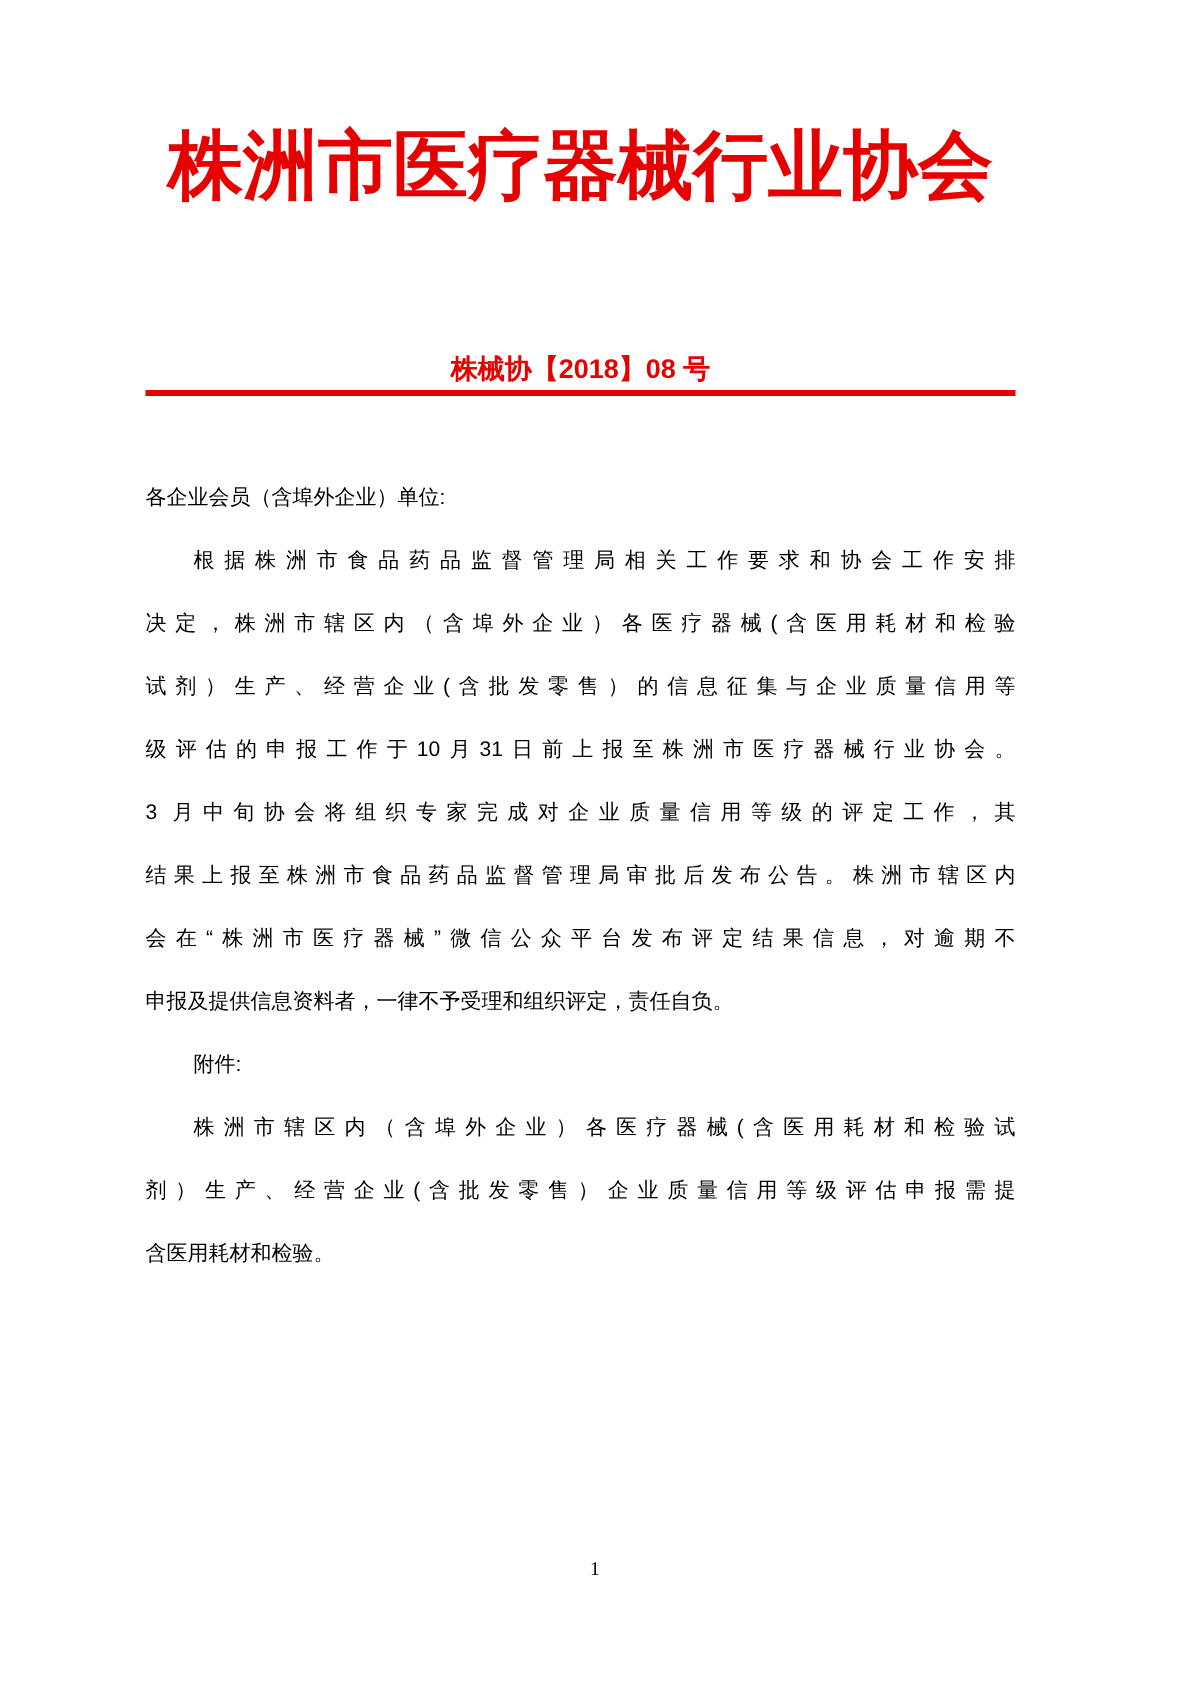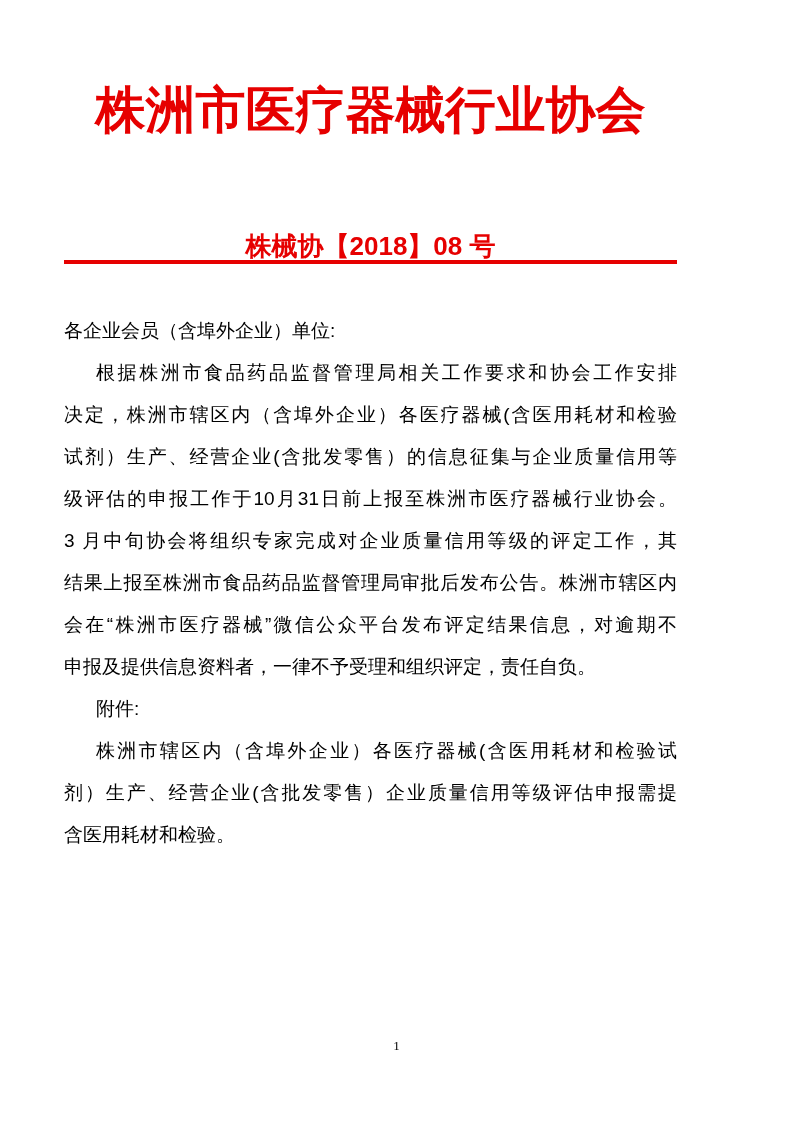--- a/index.html
+++ b/index.html
@@ -4,60 +4,60 @@
 <style>
   :root { --red: #e60000; --ink: #000000; --paper: #ffffff; }
   * { margin: 0; padding: 0; box-sizing: border-box; }
   html, body { background: var(--paper); }
   .page {
     position: relative;
     width: 793px;
     height: 1122px;
     margin: 0 auto;
     background: var(--paper);
-    padding: 0 116px 0 64px;
+    padding: 0 116px 0 97px;
     font-family: "Liberation Sans", sans-serif;
     color: var(--ink);
     overflow: hidden;
   }
   .org-title {
     margin-top: 82px;
     font-family: "Liberation Serif", "DejaVu Serif", serif;
     font-weight: 700;
     font-size: 50px;
     line-height: 56px;
     letter-spacing: 0px;
     color: var(--red);
     text-align: center;
     white-space: nowrap;
   }
   .doc-number {
     margin-top: 94px;
-    font-size: 26px;
+    font-size: 18px;
     line-height: 28px;
     font-weight: 700;
     color: var(--red);
     text-align: center;
     white-space: nowrap;
   }
   .red-line {
     height: 4px;
     background: var(--red);
   }
   .notice-title {
     margin-top: 76px;
     font-size: 28px;
     line-height: 55px;
     font-weight: 700;
     color: var(--ink);
     text-align: center;
   }
   .body-text {
     margin-top: 46px;
-    font-size: 19px;
+    font-size: 14px;
     line-height: 42px;
     color: var(--ink);
   }
   .bline { text-align: left; }
   .jline { text-align: justify; text-align-last: justify; text-justify: inter-character; }
   .indent { padding-left: 32px; }
   .page-num {
     position: absolute;
     left: 0;
     right: 0;

